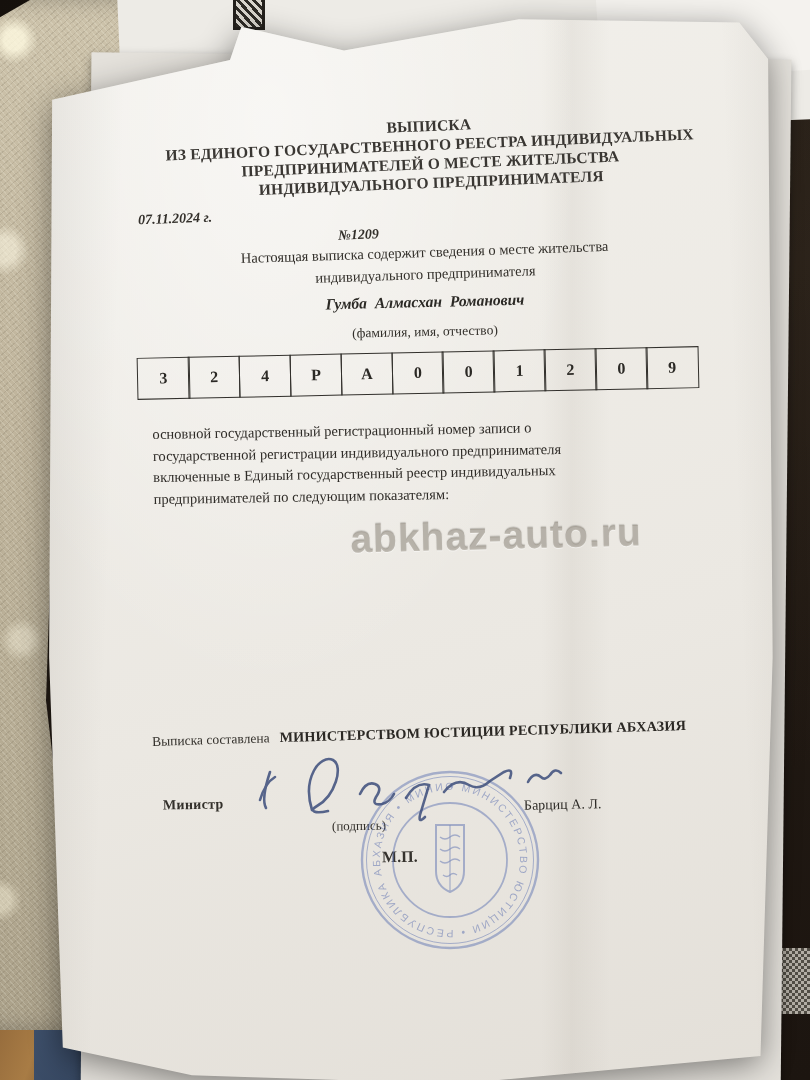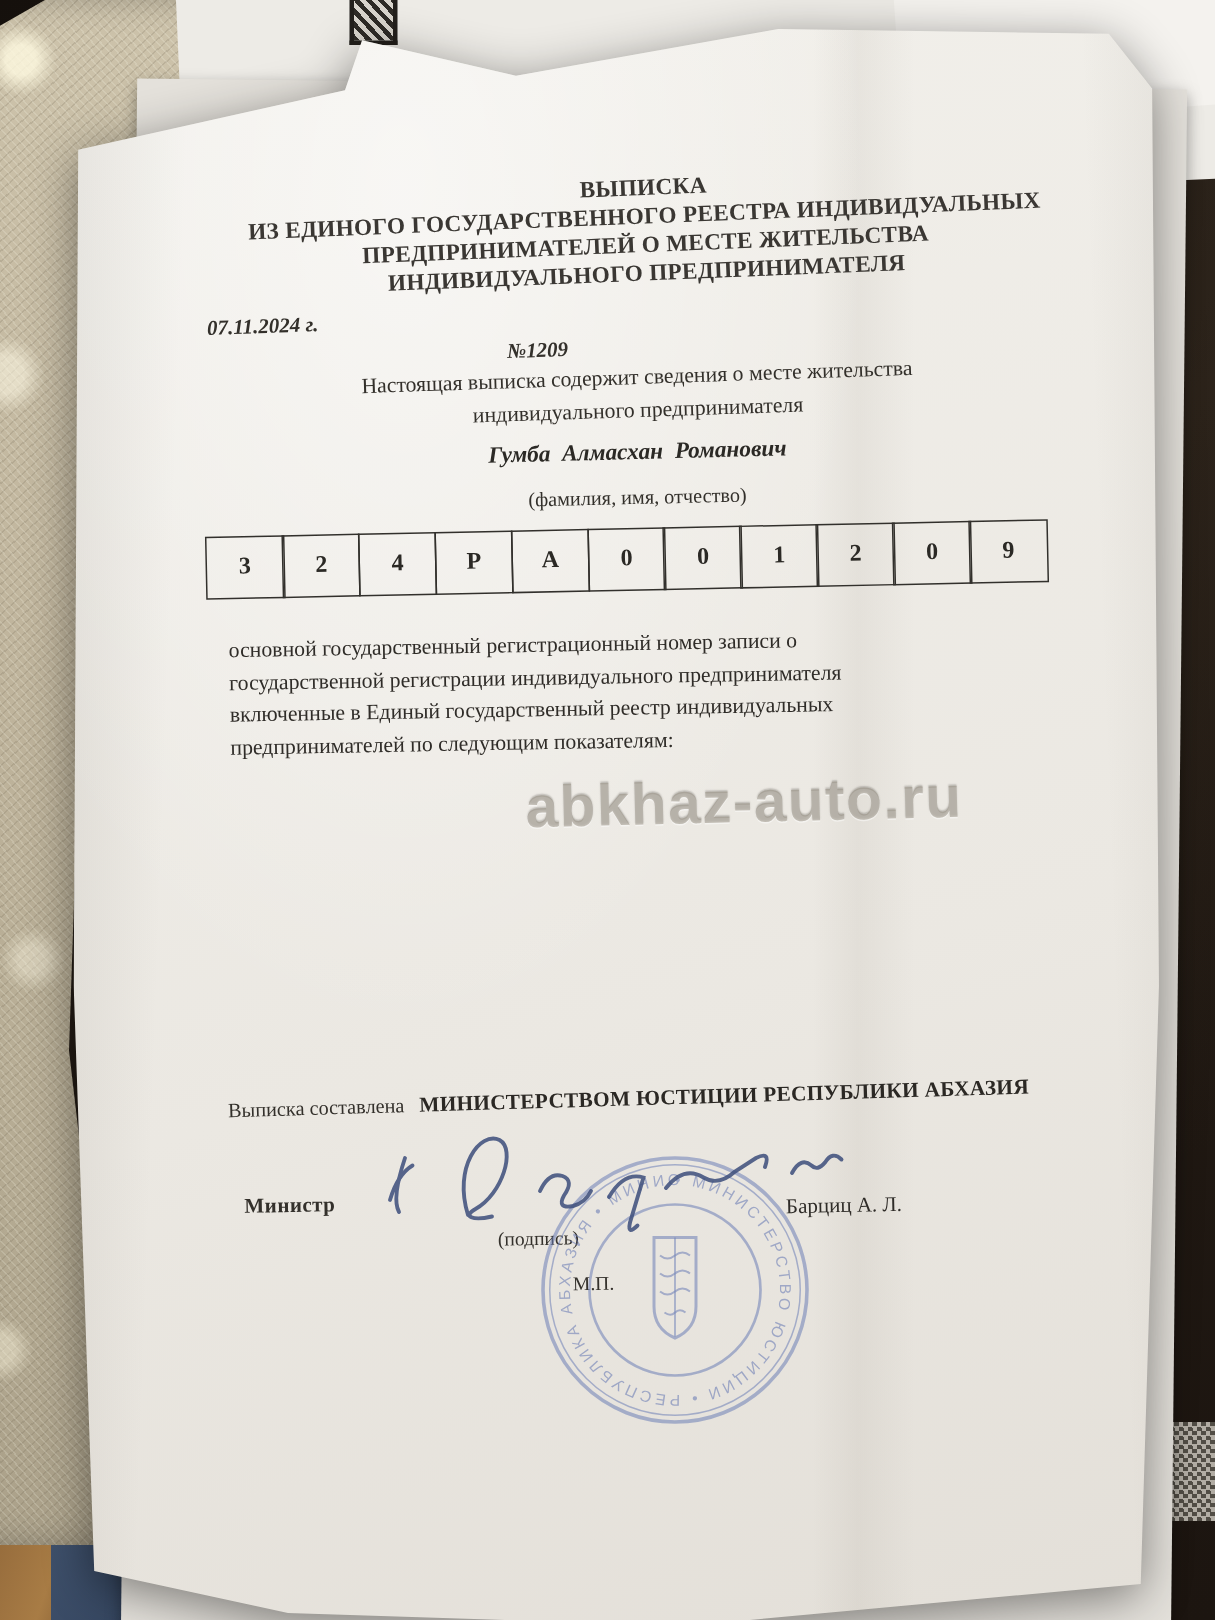--- a/index.html
+++ b/index.html
@@ -76,21 +76,21 @@
   .tbl .drow td{height:20px;}
   .tbl .val{font-weight:bold;font-style:italic;color:#23211d;}
   .watermark{left:236px;top:514px;width:520px;text-align:center;z-index:6;transform:rotate(-1.4deg);
     font-family:"Liberation Sans",sans-serif;font-weight:bold;font-size:39px;letter-spacing:1px;
     color:rgba(152,144,131,.55);text-shadow:0 1px 0 rgba(255,255,255,.45),0 -1px 1px rgba(90,85,78,.3);}
   .composed{left:152px;top:724px;width:600px;transform:rotate(-1.7deg);font-size:13.5px;white-space:nowrap;}
   .composed b{font-size:14.2px;margin-left:10px;letter-spacing:.2px;color:#2b2824;}
   .minister{left:163px;top:797px;font-weight:bold;font-size:14px;transform:rotate(-1deg);letter-spacing:.3px;}
   .sig-line{left:283px;top:794px;width:184px;height:32px;}
   .sig-caption{left:332px;top:818px;font-size:13px;transform:rotate(-1deg);}
-  .mp{left:382px;top:848px;font-size:13px;font-weight:normal;transform:rotate(-1deg);color:#35322d;}
+  .mp{left:382px;top:848px;font-size:16px;font-weight:bold;transform:rotate(-1deg);color:#35322d;}
   .minister-name{left:524px;top:797px;font-size:14px;transform:rotate(-1.2deg);color:#2f2c28;}
   .name-line{left:516px;top:818px;width:176px;height:2.2px;background:#22201c;transform:rotate(-1.2deg);}
   .stamp{left:350px;top:763px;z-index:7;opacity:.85;}
   .signature{left:242px;top:746px;z-index:8;}
 </style>
 </head>
 <body>
 
 <div class="scene">
 

